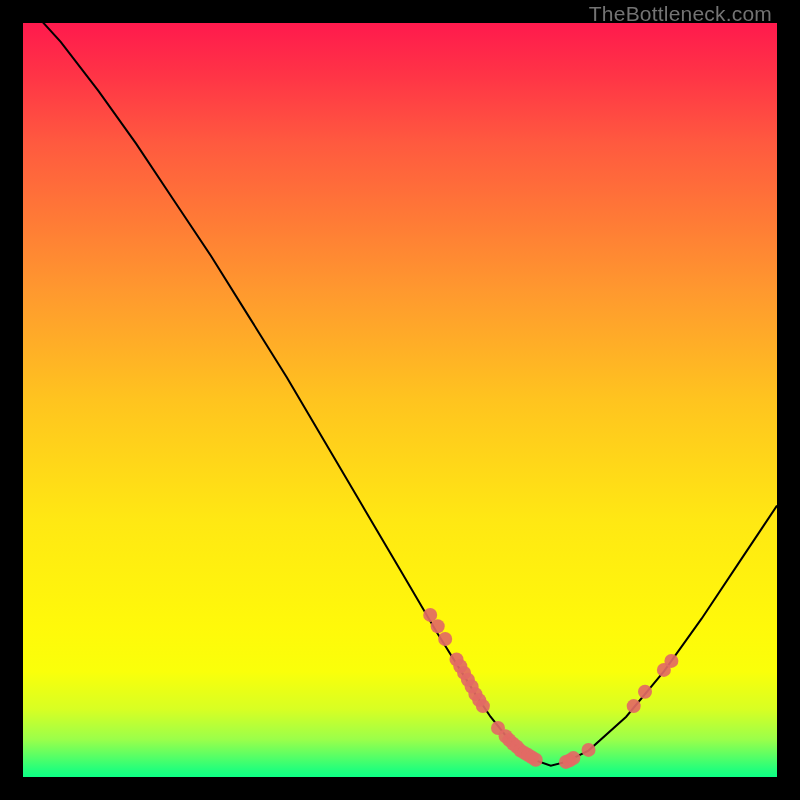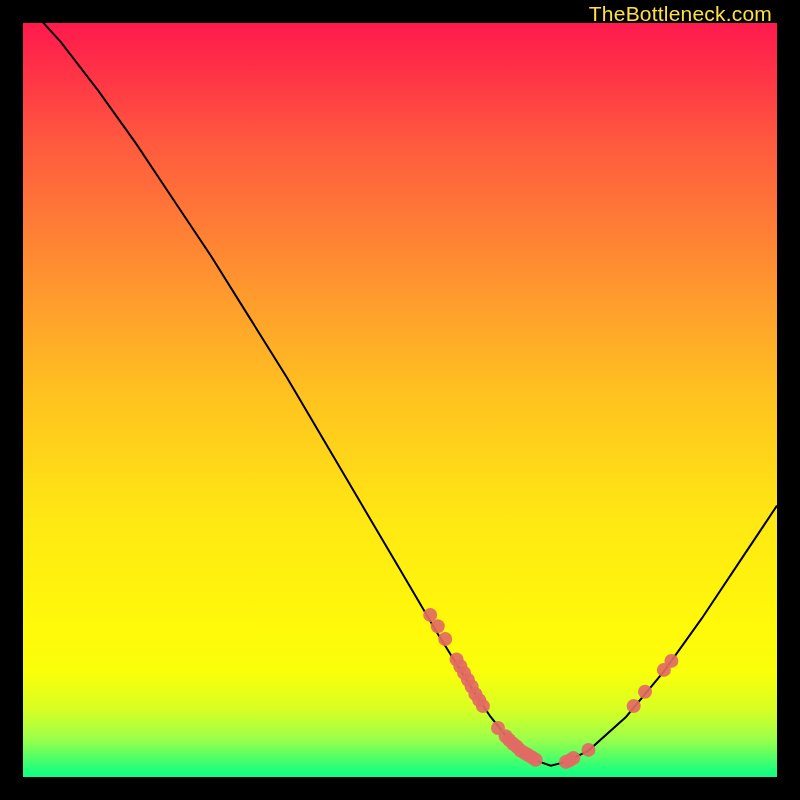--- a/index.html
+++ b/index.html
@@ -30,21 +30,21 @@
       #d8ff23 91%,
       #9bff4a 95%,
       #24ff7b 99%,
       #0dff85 100%
     );
   }
   .watermark {
     position: absolute;
     top: 2px;
     right: 28px;
-    color: #fde047;
+    color: #737373;
     font-size: 21px;
     font-weight: 500;
     letter-spacing: 0.2px;
     user-select: none;
   }
   svg.plot {
     position: absolute;
     left: 0;
     top: 0;
     width: 754px;

